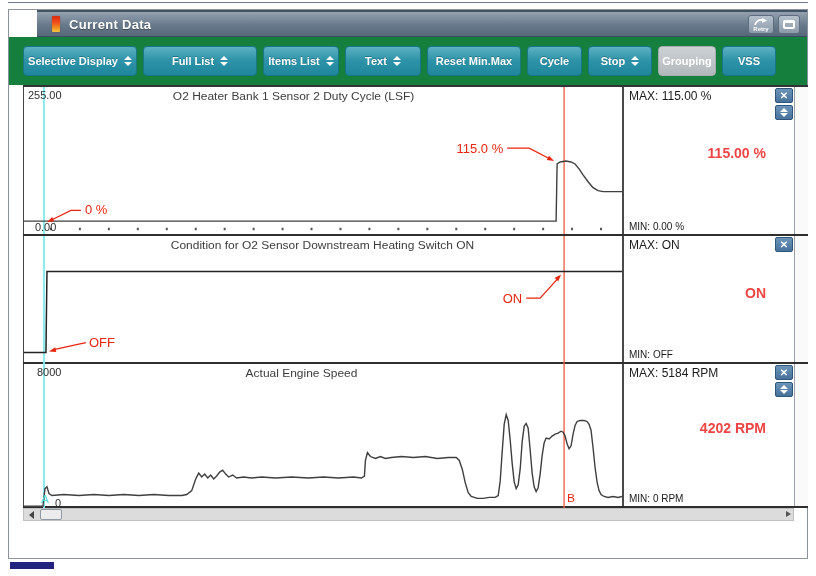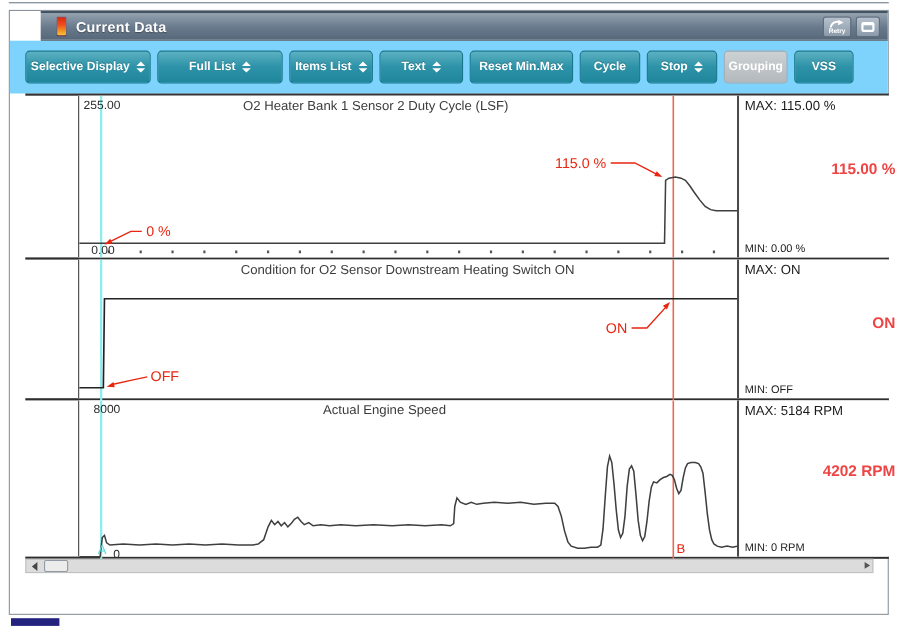--- a/index.html
+++ b/index.html
@@ -14,34 +14,34 @@
   .title-text { color:#fff; font-size:13px; font-weight:bold; letter-spacing:.3px; text-shadow:0 1px 1px rgba(0,0,0,.35); }
   .tb-buttons { position:absolute; right:7px; top:3px; display:flex; gap:4px; }
   .tb-btn { height:19px; border:1px solid #5d6d7d; border-radius:3px; background:linear-gradient(180deg,#b6c1cc,#8b99a9); display:flex; align-items:center; justify-content:center; position:relative; }
   .retry-btn { width:26px; flex-direction:column; }
   .retry-arrow { width:14px; height:8px; margin-top:1px; }
   .retry-label { color:#fff; font-size:6px; line-height:6px; font-weight:bold; }
   .win-btn { width:22px; }
   .win-glyph { width:12px; height:9px; border:2px solid #fff; border-top:3px solid #fff; border-radius:2px; background:transparent; }
 
   
-  .toolbar { height:48px; background:#7dd3fc; display:flex; align-items:center; gap:6px; padding-left:14px; }
+  .toolbar { height:48px; background:#15803d; display:flex; align-items:center; gap:6px; padding-left:14px; }
   .tbtn { height:30px; border-radius:4px; border:1px solid #17768a; background:linear-gradient(180deg,#5cb1c1 0%, #2e93a8 48%, #1e8379 100%); background:linear-gradient(180deg,#5cb1c1 0%, #2e93a8 48%, #1f869b 100%); color:#fff; font-size:11px; font-weight:bold; display:flex; align-items:center; justify-content:center; gap:6px; text-shadow:0 -1px 0 rgba(0,0,0,.25); flex:none; cursor:pointer; }
   .tbtn.disabled { background:linear-gradient(180deg,#ccd1d4,#b2b8bc); border-color:#a6acb0; text-shadow:none; }
   .dd-arrows { display:flex; flex-direction:column; gap:2px; }
   .dd-arrows i { display:block; width:0; height:0; border-left:4px solid transparent; border-right:4px solid transparent; }
   .dd-arrows .up { border-bottom:4px solid #fff; }
   .dd-arrows .dn { border-top:4px solid #fff; }
   .w-sd{width:114px}.w-fl{width:114px}.w-tx{width:76px}.w-il{width:76px}.w-rm{width:94px}.w-rc{width:55px}.w-st{width:64px}.w-gr{width:58px}.w-vs{width:54px}
 
   
   .charts { margin-left:14px; width:785px; border-top:2px solid #333; }
   .crow { display:flex; border-bottom:2px solid #2e2e2e; }
   .crow.r1 { height:149px; } .crow.r2 { height:128px; } .crow.r3 { height:144px; }
-  .plot { width:601px; border-left:1px solid #444; border-right:2px solid #4a4a4a; position:relative; background:#fff; flex:none;margin-left:48px; }
+  .plot { width:601px; border-left:1px solid #444; border-right:2px solid #4a4a4a; position:relative; background:#fff; flex:none; }
   .plot svg { display:block; }
   .side { width:170px; position:relative; background:#fff; flex:none; }
   .side-max { position:absolute; top:2px; left:5px; font-size:12px; color:#1a1a1a; }
   .side-min { position:absolute; bottom:2px; left:5px; font-size:10px; color:#1a1a1a; }
   .side-value { position:absolute; top:45%; right:28px; transform:translateY(-50%); font-size:14px; font-weight:bold; color:#ef4444; }
   .sbtn { position:absolute; right:1px; width:18px; height:15px; border:1px solid #2f5578; border-radius:2px; background:linear-gradient(180deg,#6d94b8,#46729c); color:#fff; font-size:10px; font-weight:bold; display:flex; align-items:center; justify-content:center; cursor:pointer; }
   .sbtn.x { top:1px; }
   .sbtn.ud { top:18px; flex-direction:column; gap:1px; }
   .sbtn.ud i { display:block; width:0; height:0; border-left:4px solid transparent; border-right:4px solid transparent; }
   .sbtn.ud .up { border-bottom:4px solid #fff; }

